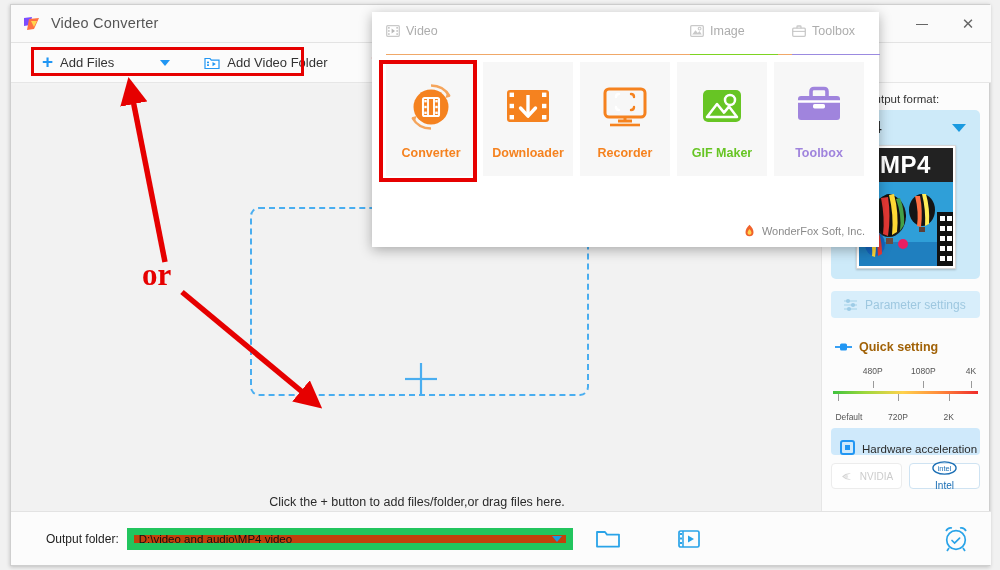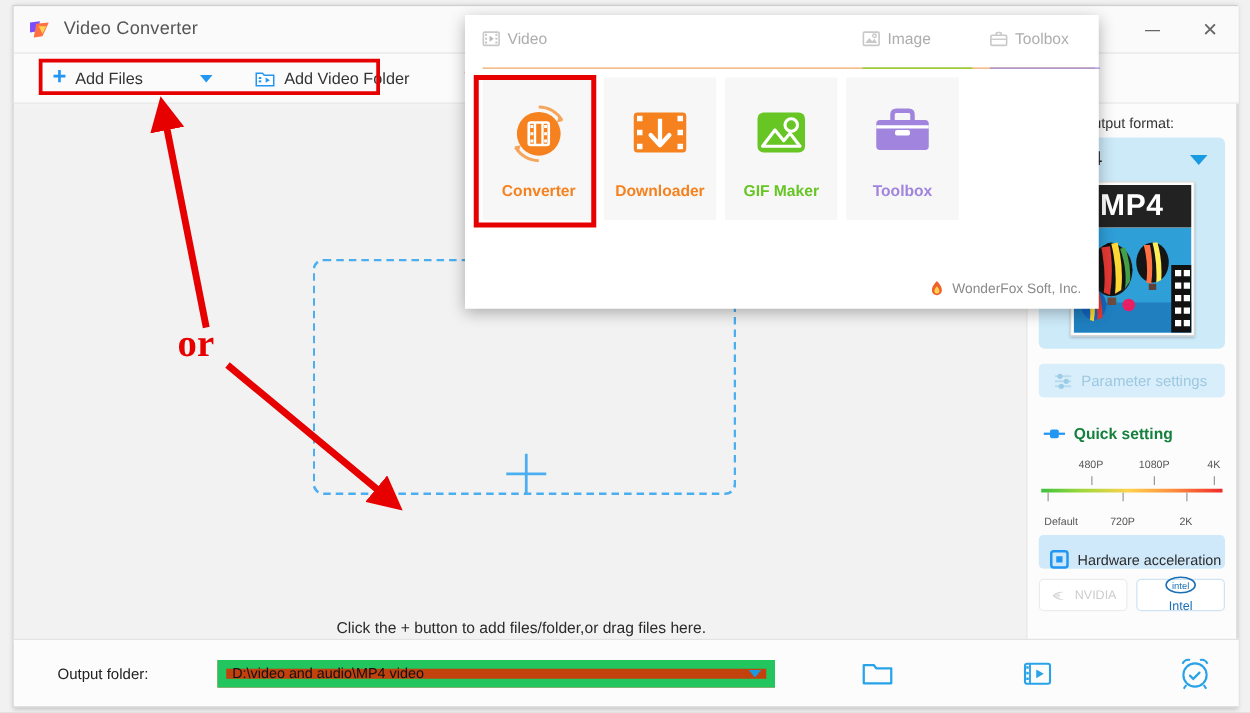--- a/index.html
+++ b/index.html
@@ -155,21 +155,21 @@
   .param-btn {
     margin-top: 12px; height: 27px;
     background: #d8eefb; border-radius: 4px;
     display: flex; align-items: center; gap: 7px; padding-left: 12px;
     font-size: 12px; color: #9ec8e0;
   }
   .quick-row {
     margin-top: 22px; display: flex; align-items: center; gap: 7px;
     padding-left: 4px;
   }
-  .quick-label { font-size: 12.5px; color: #15803d; font-weight: bold; }
+  .quick-label { font-size: 12.5px; color: #a16207; font-weight: bold; }
   .slider-wrap { margin-top: 12px; padding: 0 4px; position: relative; height: 46px; }
   .slider-top-labels, .slider-bot-labels {
     position: absolute; left: 0; right: 0; font-size: 8.5px; color: #555;
   }
   .slider-top-labels { top: 0; }
   .slider-bot-labels { bottom: 0; }
   .slider-top-labels span, .slider-bot-labels span { position: absolute; transform: translateX(-50%); white-space: nowrap; }
   .slider-bar {
     position: absolute; left: 2px; right: 2px; top: 25px; height: 3px;
     background: linear-gradient(to right, #3ec23e 0%, #9dd83c 22%, #ffd24d 48%, #ff8f3c 72%, #ef2b2b 100%);
@@ -193,21 +193,21 @@
   }
   .vendor.off { color: #cccccc; border-color: #ececec; }
   .vendor.on { color: #1b6fb5; border-color: #cfe3f2; flex-direction: column; }
 
   
   .bottombar {
     position: absolute; left: 0; bottom: 0;
     width: 980px; height: 54px;
     background: #fcfcfc;
     border-top: 1px solid #e3e3e3;
-    display: flex; align-items: center; gap: 47px;
+    display: flex; align-items: center;
   }
   .out-label { margin-left: 35px; font-size: 12px; color: #222; }
   .path-input {
     margin-left: 8px; width: 446px; height: 22px;
     border: 7px solid #22c55e; background: #c2410c;
     display: flex; align-items: center; position: relative;
     font-size: 11.5px; color: #111; padding-left: 5px;
   }
   .path-caret {
     position: absolute; right: 4px; width: 0; height: 0;
@@ -576,20 +576,35 @@
                 <rect x="41" y="24.8" width="4.4" height="4.4"></rect>
                 <rect x="41" y="36" width="4.4" height="4.4"></rect>
               </g>
             <line x1="27" y1="16" x2="27" y2="35" stroke="#fff" stroke-width="3.4"></line>
             <path d="M19.5 29 l7.5 8.2 l7.5 -8.2" fill="none" stroke="#fff" stroke-width="3.4" stroke-linecap="round" stroke-linejoin="round"></path>
           </svg>
         </span>
         <span class="tile-label" style="color:#f5821f">Downloader</span>
       </div>
 
+      <div class="tile">
+        <span class="tile-icon">
+          <svg width="54" height="54" viewBox="0 0 54 54">
+            <rect x="7" y="10" width="40" height="28" rx="4" fill="none" stroke="#f5821f" stroke-width="3"></rect>
+            <path d="M18 18 q0 -3 3 -3" fill="none" stroke="#fff" stroke-width="2.4" stroke-linecap="round"></path>
+            <path d="M18 28 q0 3 3 3" fill="none" stroke="#fff" stroke-width="2.4" stroke-linecap="round"></path>
+            <path d="M36 18 q0 -3 -3 -3" fill="none" stroke="#f5821f" stroke-width="2.4" stroke-linecap="round"></path>
+            <path d="M36 28 q0 3 -3 3" fill="none" stroke="#f5821f" stroke-width="2.4" stroke-linecap="round"></path>
+            <line x1="20" y1="42" x2="34" y2="42" stroke="#f5821f" stroke-width="3"></line>
+            <line x1="27" y1="38" x2="27" y2="42" stroke="#f5821f" stroke-width="3"></line>
+            <line x1="12" y1="46" x2="42" y2="46" stroke="#f5821f" stroke-width="2.6"></line>
+          </svg>
+        </span>
+        <span class="tile-label" style="color:#f5821f">Recorder</span>
+      </div>
 
       <div class="tile">
         <span class="tile-icon">
           <svg width="54" height="54" viewBox="0 0 54 54">
             <rect x="8" y="11" width="38" height="32" rx="5" fill="#67c524"></rect>
             <path d="M12 38 l10 -13 l7 8.6 l5 -6 l8 10.4 z" fill="none" stroke="#fff" stroke-width="2.5" stroke-linejoin="round"></path>
             <circle cx="35" cy="21" r="5" fill="none" stroke="#fff" stroke-width="2.5"></circle>
           </svg>
         </span>
         <span class="tile-label" style="color:#67c524">GIF Maker</span>

